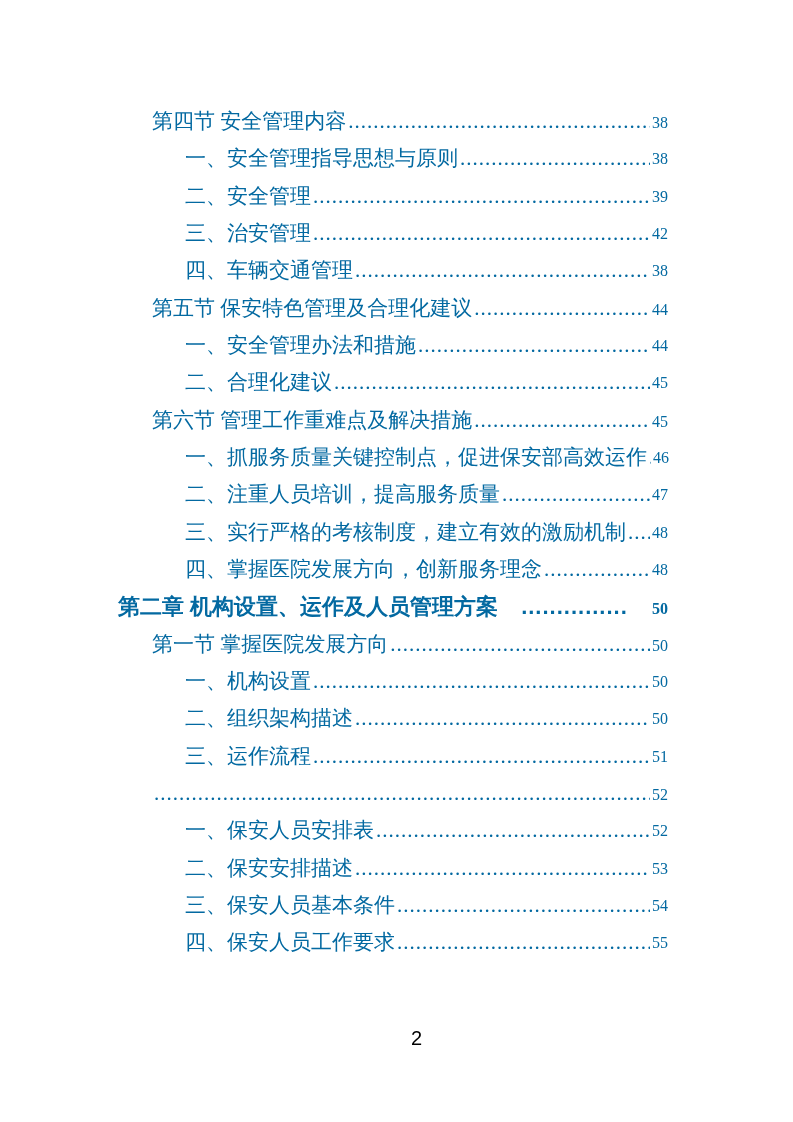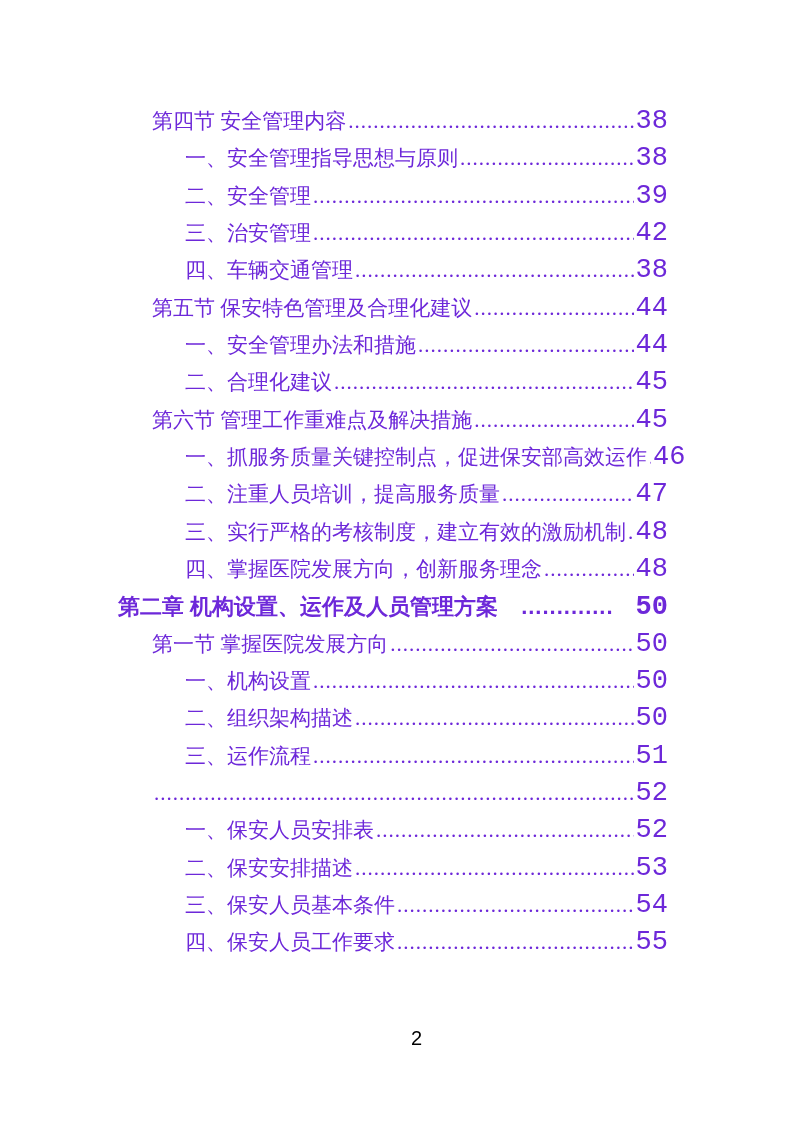--- a/index.html
+++ b/index.html
@@ -22,46 +22,46 @@
     left: 0;
     right: 125px;
   }
   .row {
     display: flex;
     align-items: baseline;
     height: 37.33px;
     line-height: 37.33px;
     font-size: 21px;
     font-family: "Liberation Serif", serif;
-    color: #6d28d9;
+    color: #0369a1;
   }
   .row .label { white-space: nowrap; }
   .row.chapter {
     padding-left: 118px;
     font-weight: 700;
     font-size: 22px;
     font-family: "Liberation Sans", sans-serif;
     gap: 21px;
   }
   .row.section { padding-left: 152px; }
-  .row.sub     { padding-left: 185px; }
+  .row.sub     { padding-left: 185px; align-items: center; }
   .leader {
     flex: 1 1 auto;
     min-width: 0;
     overflow: hidden;
     white-space: nowrap;
     padding: 0 2px;
   }
   .leader::after {
     content: "......................................................................................................................................................";
     letter-spacing: 1px;
   }
   .pagenum {
-    font-family: Liberation Mono, monospace;
-    font-size: 27px;
+    font-family: Liberation Serif, serif;
+    font-size: 16px;
     white-space: nowrap;
     padding-left: 2px;
   }
   .row.chapter .pagenum { font-weight: 700; }
   .footer {
     position: absolute;
     top: 1027px;
     left: 0;
     right: 0;
     text-align: center;

